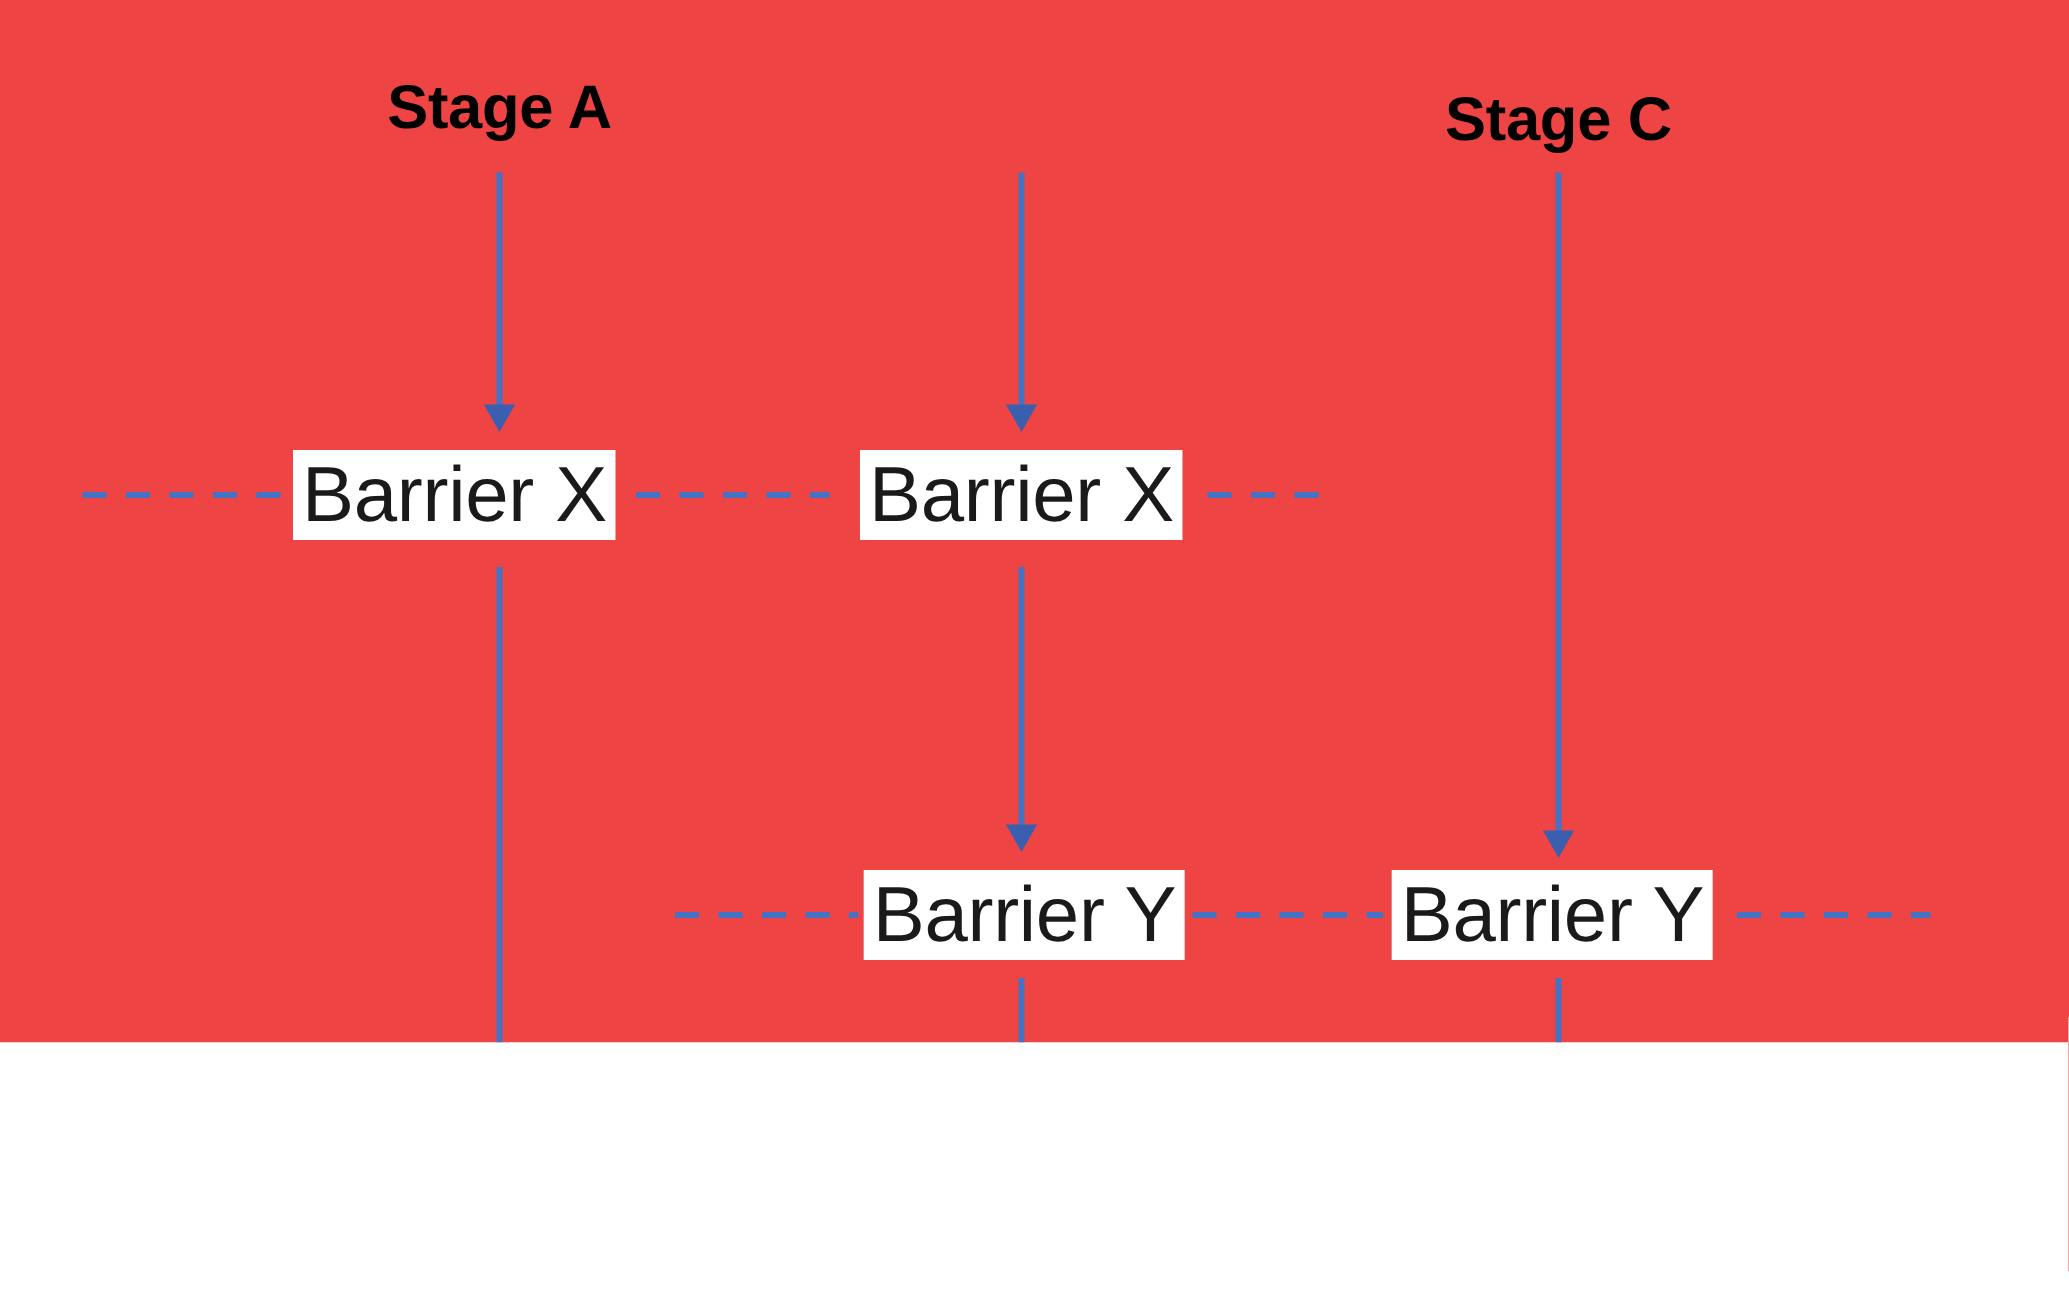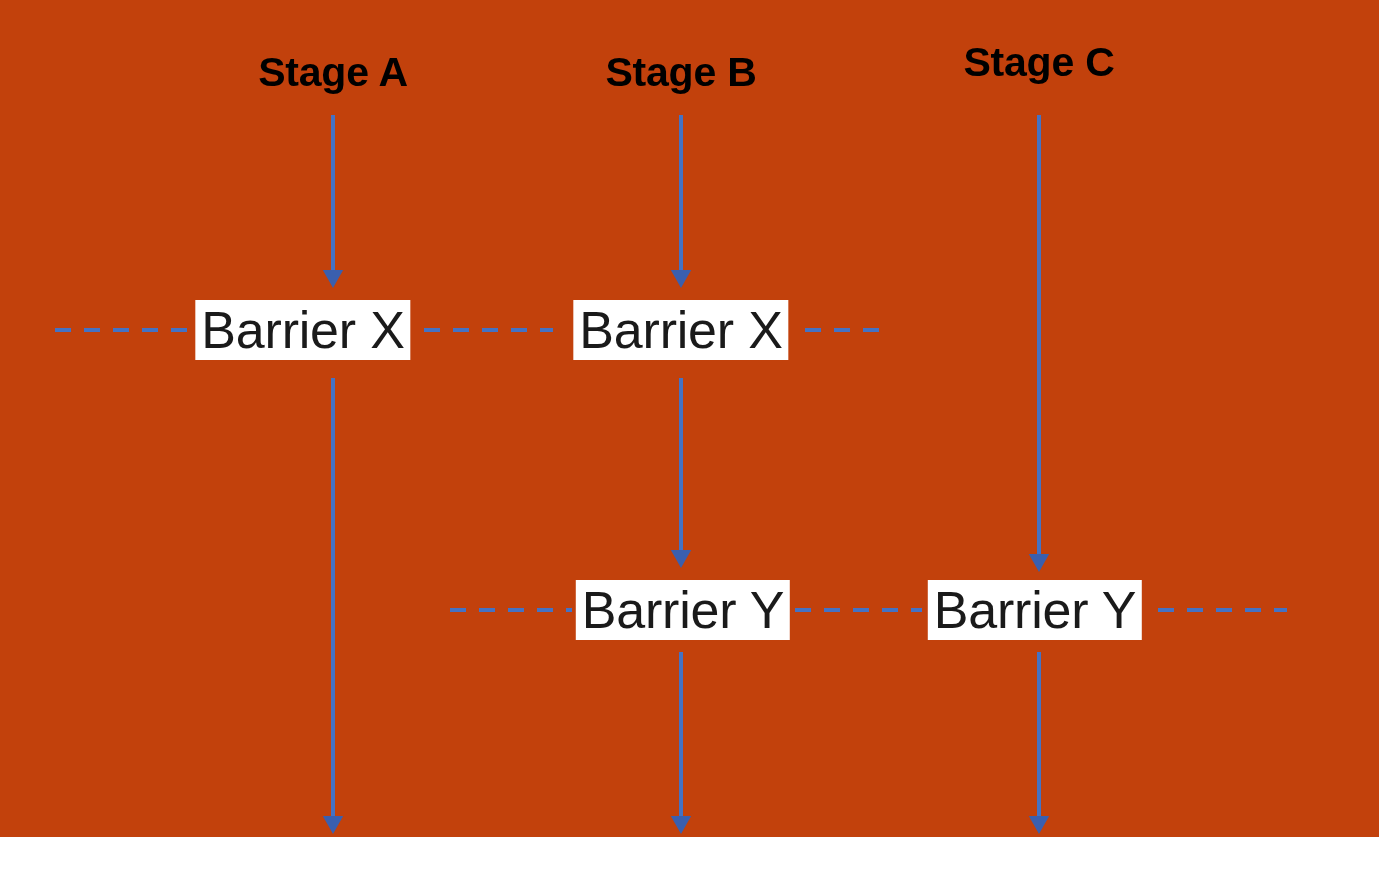--- a/index.html
+++ b/index.html
@@ -6,22 +6,22 @@
     margin: 0;
     padding: 0;
     background: #ffffff;
   }
   body {
     font-family: "Liberation Sans", sans-serif;
   }
   #canvas {
     position: relative;
     width: 1379px;
-    height: 837px;
-    background: #c2410c;
+    height: 695px;
+    background: #ef4444;
     overflow: hidden;
   }
   #diagram-svg {
     position: absolute;
     left: 0;
     top: 0;
     width: 1379px;
     height: 875px;
     display: block;
   }
@@ -90,21 +90,20 @@
     </g>
 
     <g stroke="#4472C4" stroke-width="4" stroke-dasharray="16 13" fill="none">
       <line x1="450" y1="610" x2="572" y2="610"></line>
       <line x1="795" y1="610" x2="922" y2="610"></line>
       <line x1="1158" y1="610" x2="1287" y2="610"></line>
     </g>
   </svg>
 
   <div class="stage-header" style="left:333px; top:72px;">Stage A</div>
-  <div class="stage-header" style="left:681px; top:72px;">Stage B</div>
-  <div class="stage-header" style="left:1039px; top:62px;">Stage C</div>
+  <div class="stage-header" style="left:1039px; top:80px;">Stage C</div>
 
   <div class="barrier-label" style="left:303px; top:330px;">Barrier X</div>
   <div class="barrier-label" style="left:681px; top:330px;">Barrier X</div>
   <div class="barrier-label" style="left:683px; top:610px;">Barrier Y</div>
   <div class="barrier-label" style="left:1035px; top:610px;">Barrier Y</div>
 
 </div>
 
 </body></html>

